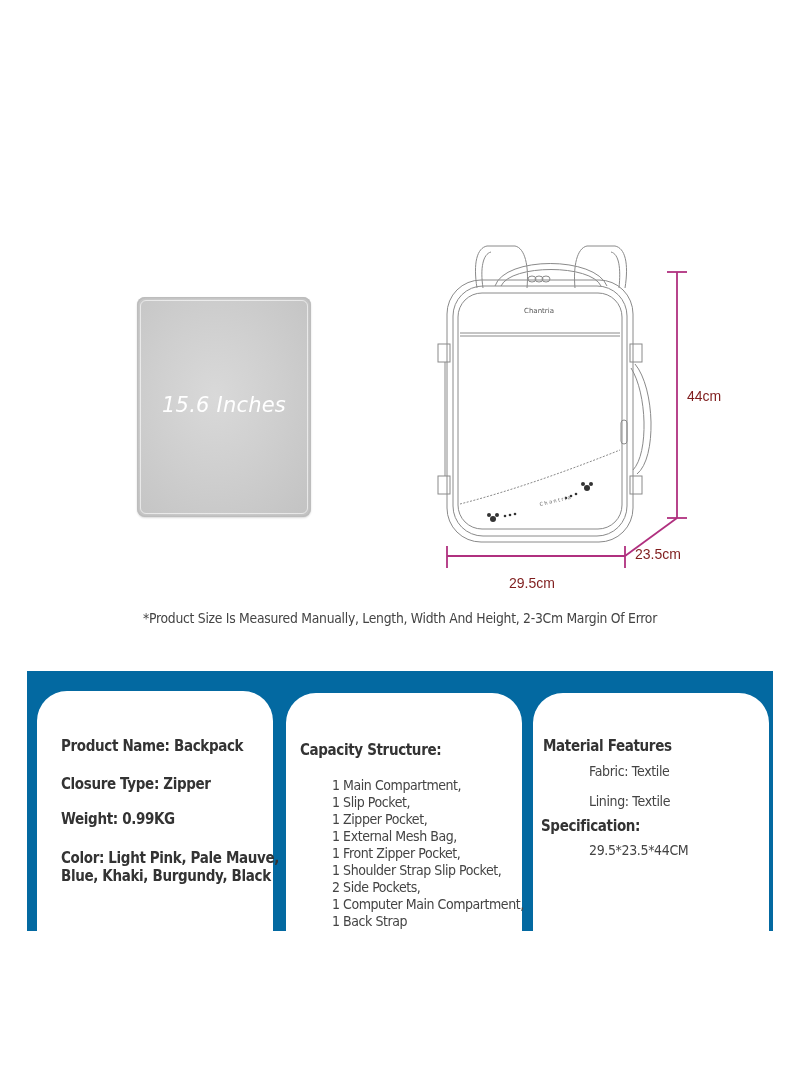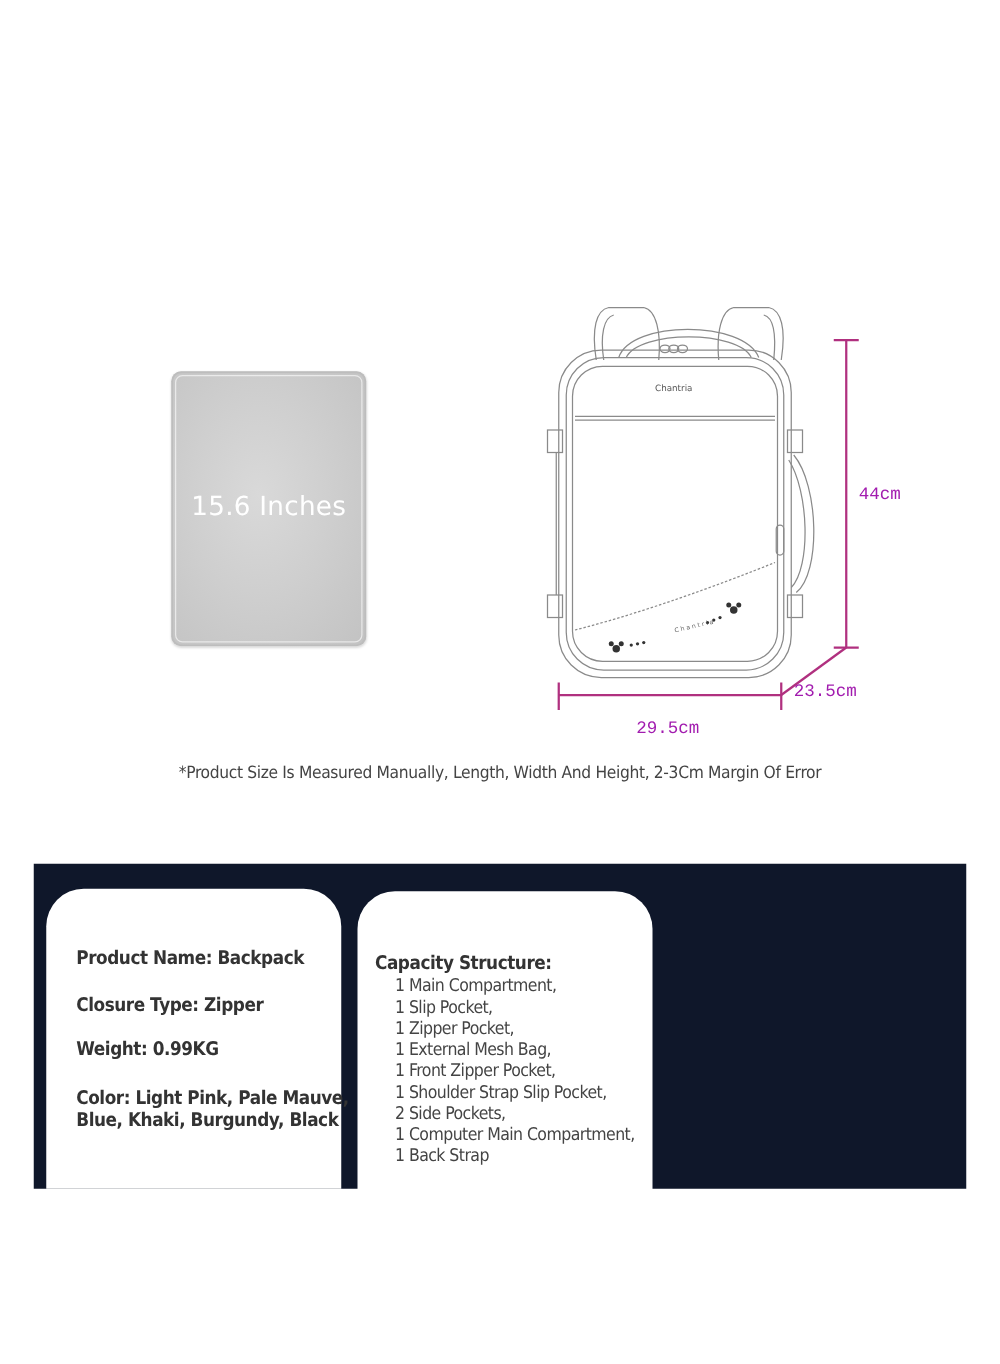--- a/index.html
+++ b/index.html
@@ -1,50 +1,50 @@
 <!DOCTYPE html>
 <html><head>
   <meta charset="utf-8">
   <style>
     html, body { margin: 0; padding: 0; background: #ffffff; }
     body { width: 800px; height: 1091px; position: relative; overflow: hidden;
            font-family: "Liberation Sans", "DejaVu Sans", sans-serif; color: #2a2a2a; }
 
     
-    .laptop { position: absolute; left: 137px; top: 297px; width: 156px; height: 220px;
+    .laptop { position: absolute; left: 137px; top: 297px; width: 174px; height: 220px;
               border-radius: 8px;
               background: radial-gradient(ellipse at 45% 45%, #d9d9d9 0%, #cfcfcf 45%, #c2c2c2 100%);
-              box-shadow: 0 0 0 1.5px #bdbdbd inset, 0 1px 2px rgba(0,0,0,0.15); }
+              box-shadow: 0 0 0 1.5px #bdbdbd inset, 0 1px 2px rgba(0,0,0,0.15); font-style: italic; }
     .laptop .shine { position:absolute; left:3px; top:3px; right:3px; bottom:3px; border-radius:6px;
               border:1px solid rgba(255,255,255,0.6); }
     .laptop-label { position: absolute; left: 0; right: 0; top: 96px; text-align: center;
               color: #ffffff; font-size: 21px; letter-spacing: 0.2px;
               font-family: "DejaVu Sans", sans-serif; }
 
     
     .diagram { position: absolute; left: 425px; top: 238px; width: 340px; height: 350px; }
-    .dim-label { position: absolute; font-size: 14px; color: #a21caf; font-family: Liberation Mono, monospace; }
+    .dim-label { position: absolute; font-size: 14px; color: #7f1d1d; font-family: Liberation Sans, sans-serif; }
 
     .note { position: absolute; left: 0; right: 0; top: 610px; text-align: center;
             font-size: 13.5px; color: #444; letter-spacing: -0.3px;
             font-family: "DejaVu Sans", sans-serif; transform: scaleX(0.92); }
 
     
-    .band { position: absolute; left: 27px; top: 691px; width: 746px; height: 260px; background: #0f172a; }
+    .band { position: absolute; left: 27px; top: 671px; width: 746px; height: 260px; background: #0369a1; }
     .card { position: absolute; top: 22px; width: 236px; height: 240px; background: #ffffff;
             border-radius: 30px 30px 0 0; }
     .card.c1 { left: 10px; top: 20px; }
     .card.c2 { left: 259px; top: 22px; }
     .card.c3 { left: 506px; top: 22px; width: 236px; }
 
     .c1 .row { position: absolute; left: 24px; font-size: 15px; font-weight: bold; color: #333;
                font-family: "DejaVu Sans", sans-serif; letter-spacing: -0.4px; transform-origin: left; transform: scaleX(0.9); white-space: nowrap; }
     .c2 .title { position: absolute; left: 14px; top: 48px; font-size: 15px; font-weight: bold; color: #333;
                font-family: "DejaVu Sans", sans-serif; letter-spacing: -0.4px; transform-origin:left; transform: scaleX(0.9); white-space: nowrap; }
-    .c2 ul { position: absolute; left: 30px; top: 68px; margin: 0; padding: 0; list-style: none; }
+    .c2 ul { position: absolute; left: 30px; top: 68px; margin: 16px; padding: 0; list-style: none; }
     .c2 li { font-size: 14px; line-height: 17px; color: #444; font-family: "DejaVu Sans", sans-serif;
              letter-spacing: -0.5px; transform-origin:left; transform: scaleX(0.9); white-space: nowrap; }
     .c3 .h { position: absolute; font-size: 15px; font-weight: bold; color: #333; font-family: "DejaVu Sans", sans-serif;
              letter-spacing: -0.4px; transform-origin:left; transform: scaleX(0.9); white-space: nowrap; }
     .c3 .v { position: absolute; font-size: 14px; color: #444; font-family: "DejaVu Sans", sans-serif;
              letter-spacing: -0.4px; transform-origin:left; transform: scaleX(0.9); white-space: nowrap; }
   </style>
 </head>
 <body>
 
@@ -147,14 +147,21 @@
       <li>1 Zipper Pocket,</li>
       <li>1 External Mesh Bag,</li>
       <li>1 Front Zipper Pocket,</li>
       <li>1 Shoulder Strap Slip Pocket,</li>
       <li>2 Side Pockets,</li>
       <li>1 Computer Main Compartment,</li>
       <li>1 Back Strap</li>
     </ul>
   </div>
 
+  <div class="card c3">
+    <div class="h" style="left:10px; top:44px;">Material Features</div>
+    <div class="v" style="left:56px; top:70px;">Fabric: Textile</div>
+    <div class="v" style="left:56px; top:100px;">Lining: Textile</div>
+    <div class="h" style="left:8px; top:124px;">Specification:</div>
+    <div class="v" style="left:56px; top:149px;">29.5*23.5*44CM</div>
+  </div>
 
 </div>
 
 </body></html>

